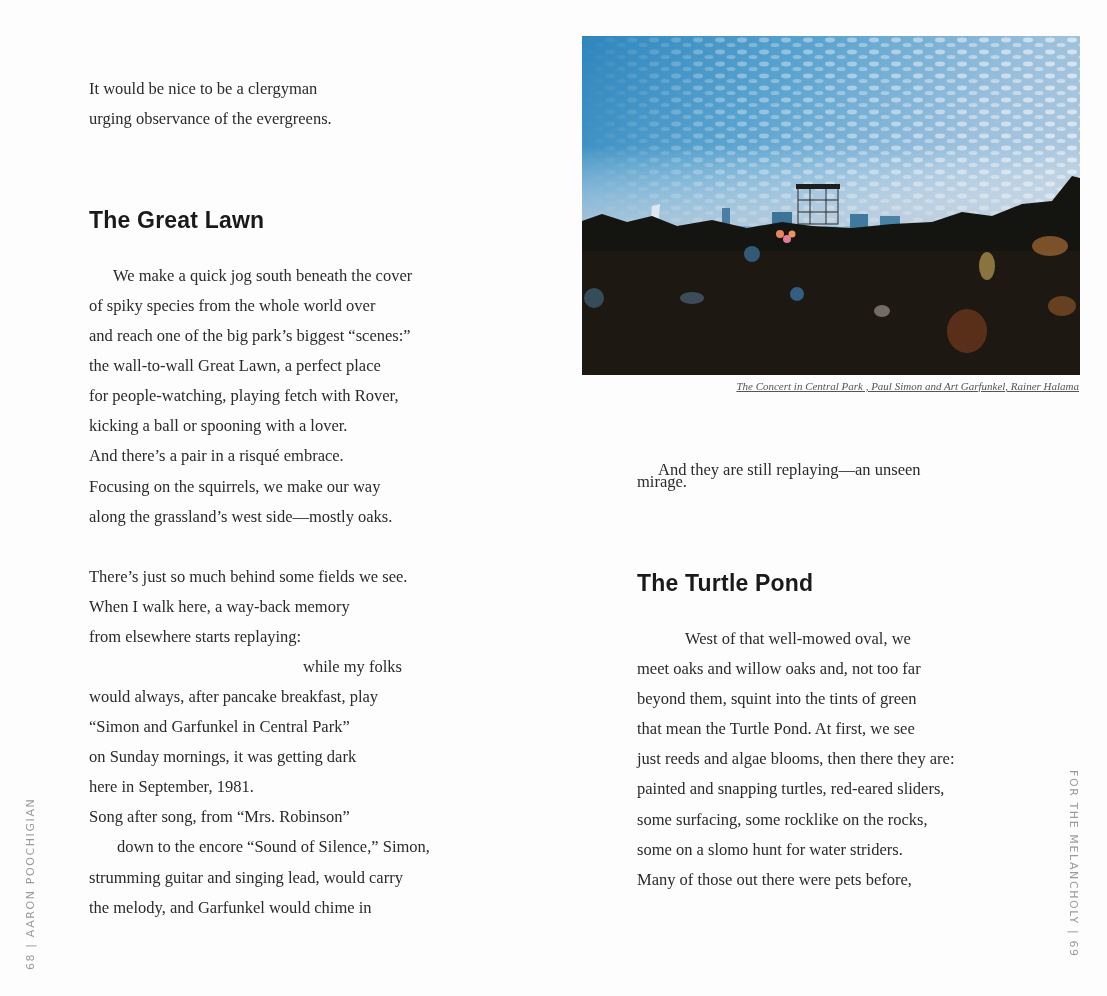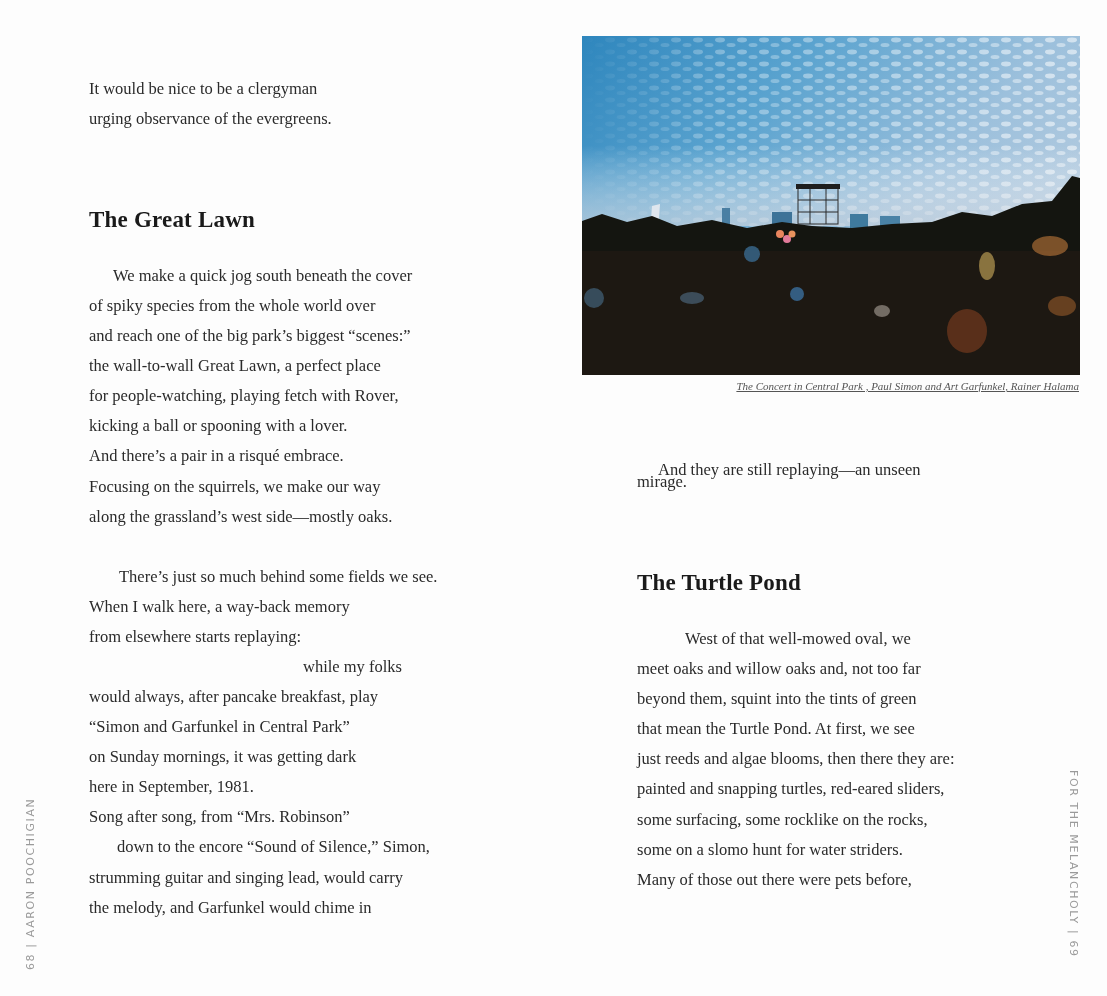--- a/index.html
+++ b/index.html
@@ -1,19 +1,19 @@
 <!DOCTYPE html>
 <html><head>
 <meta charset="utf-8">
 <style>
   html, body { margin: 0; padding: 0; background: #ffffff; }
   body { width: 1107px; height: 996px; position: relative; overflow: hidden; }
   .spread { position: absolute; left: 0; top: 0; width: 1107px; height: 996px; background: #fdfdfd; }
   .serif { font-family: "Liberation Serif", "DejaVu Serif", serif; color: #2a2a2a; font-size: 16.5px; }
-  .heading { font-family: Liberation Serif, serif; font-weight: bold; font-size: 23px; color: #1a1a1a; position: absolute; letter-spacing: 0.2px; text-align: center; }
+  .heading { font-family: Liberation Sans, sans-serif; font-weight: bold; font-size: 23px; color: #1a1a1a; position: absolute; letter-spacing: 0.2px; text-align: center; }
   .line { position: absolute; white-space: nowrap; }
   .photo { position: absolute; left: 582px; top: 36px; width: 498px; height: 339px; overflow: hidden; }
   .caption { position: absolute; right: 28px; top: 380px; font-family: "Liberation Serif", serif; font-style: italic; font-size: 11px; color: #555; white-space: nowrap; text-decoration: underline; }
   .running { position: absolute; font-family: "DejaVu Sans", "Liberation Sans", sans-serif; font-size: 11px; letter-spacing: 1.6px; color: #9a9a9a; white-space: nowrap; transform-origin: left top; }
 </style>
 </head>
 <body>
 
 <div class="spread">
 
@@ -26,21 +26,21 @@
     <div class="serif line" style="left:89px; top:266px;margin-left:24px;">We make a quick jog south beneath the cover</div>
     <div class="serif line" style="left:89px; top:296px;">of spiky species from the whole world over</div>
     <div class="serif line" style="left:89px; top:326px;">and reach one of the big park’s biggest “scenes:”</div>
     <div class="serif line" style="left:89px; top:356px;">the wall-to-wall Great Lawn, a perfect place</div>
     <div class="serif line" style="left:89px; top:386px;">for people-watching, playing fetch with Rover,</div>
     <div class="serif line" style="left:89px; top:416px;">kicking a ball or spooning with a lover.</div>
     <div class="serif line" style="left:89px; top:446px;">And there’s a pair in a risqué embrace.</div>
     <div class="serif line" style="left:89px; top:477px;">Focusing on the squirrels, we make our way</div>
     <div class="serif line" style="left:89px; top:507px;text-align:right;">along the grassland’s west side—mostly oaks.</div>
 
-    <div class="serif line" style="left:89px; top:567px;margin-left:30px;">There’s just so much behind some fields we see.</div>
+    <div class="serif line" style="left:89px; top:567px;">There’s just so much behind some fields we see.</div>
     <div class="serif line" style="left:89px; top:597px;">When I walk here, a way-back memory</div>
     <div class="serif line" style="left:89px; top:627px;">from elsewhere starts replaying:</div>
     <div class="serif line" style="left:303px; top:657px;">while my folks</div>
     <div class="serif line" style="left:89px; top:687px;">would always, after pancake breakfast, play</div>
     <div class="serif line" style="left:89px; top:717px;">“Simon and Garfunkel in Central Park”</div>
     <div class="serif line" style="left:89px; top:747px;">on Sunday mornings, it was getting dark</div>
     <div class="serif line" style="left:89px; top:777px;">here in September, 1981.</div>
     <div class="serif line" style="left:89px; top:807px;">Song after song, from “Mrs. Robinson”</div>
     <div class="serif line" style="left:89px; top:837px;margin-left:28px;">down to the encore “Sound of Silence,” Simon,</div>
     <div class="serif line" style="left:89px; top:868px;">strumming guitar and singing lead, would carry</div>

